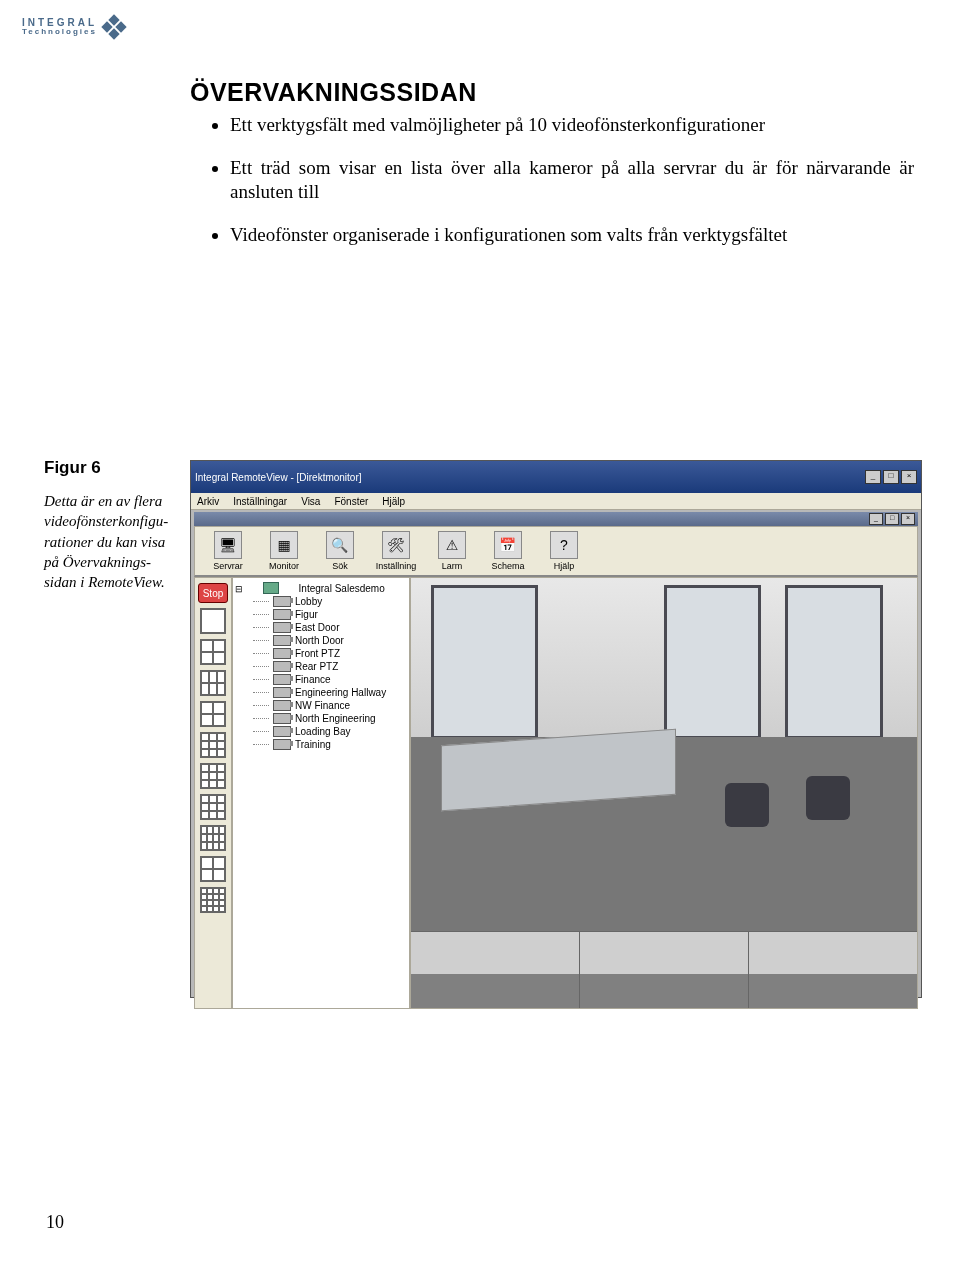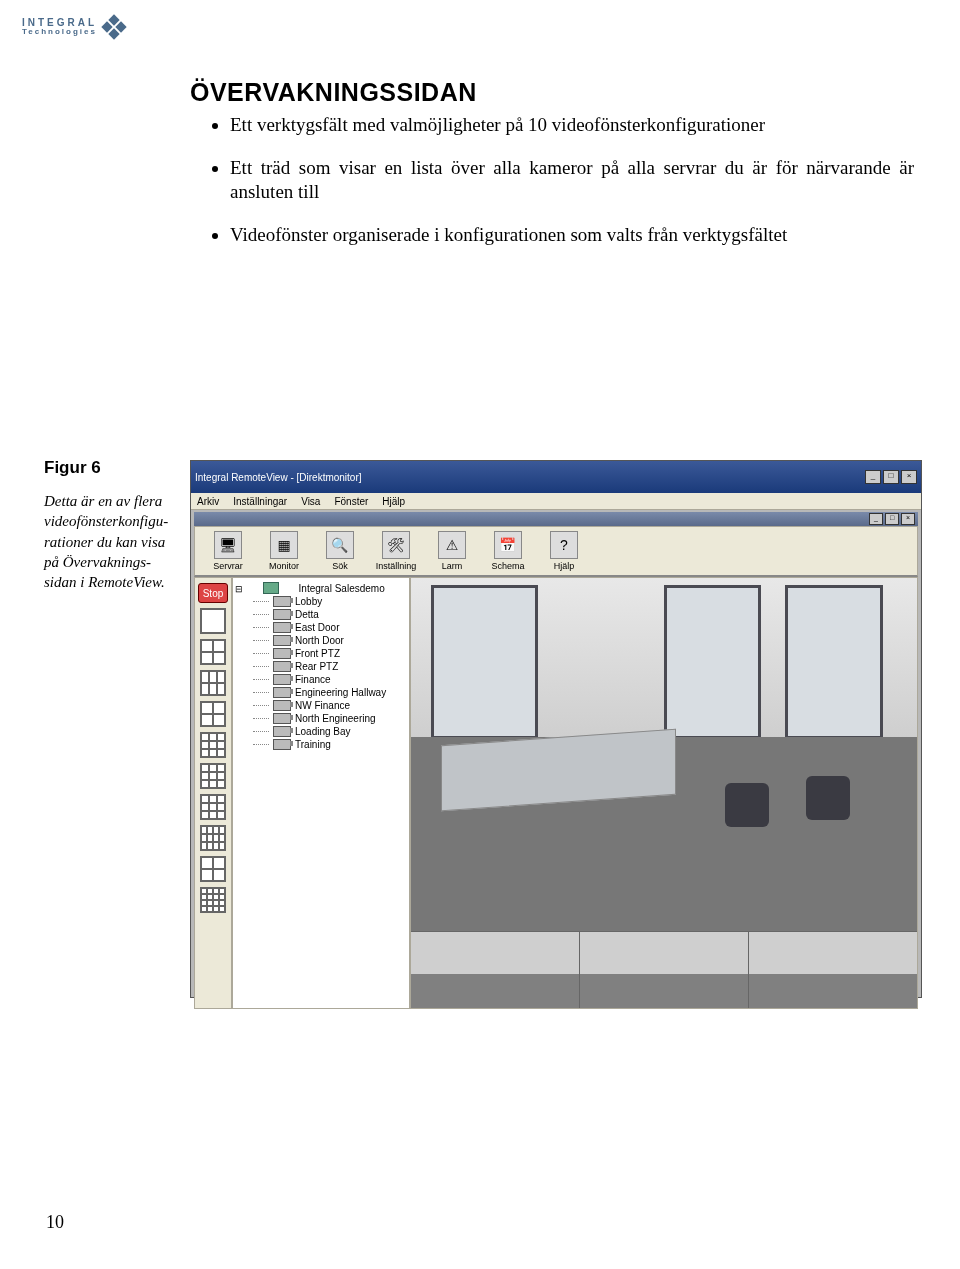--- a/index.html
+++ b/index.html
@@ -257,21 +257,21 @@
         <div class="tree-root">
             <span class="srvicon"></span>
             <span>Integral Salesdemo</span>
           </div>
         <div class="tree-item">
             <span class="camicon"></span>
             <span>Lobby</span>
           </div>
         <div class="tree-item">
             <span class="camicon"></span>
-            <span>Detta</span>
+            <span>Figur</span>
           </div>
         <div class="tree-item">
             <span class="camicon"></span>
             <span>East Door</span>
           </div>
         <div class="tree-item">
             <span class="camicon"></span>
             <span>North Door</span>
           </div>
         <div class="tree-item">

